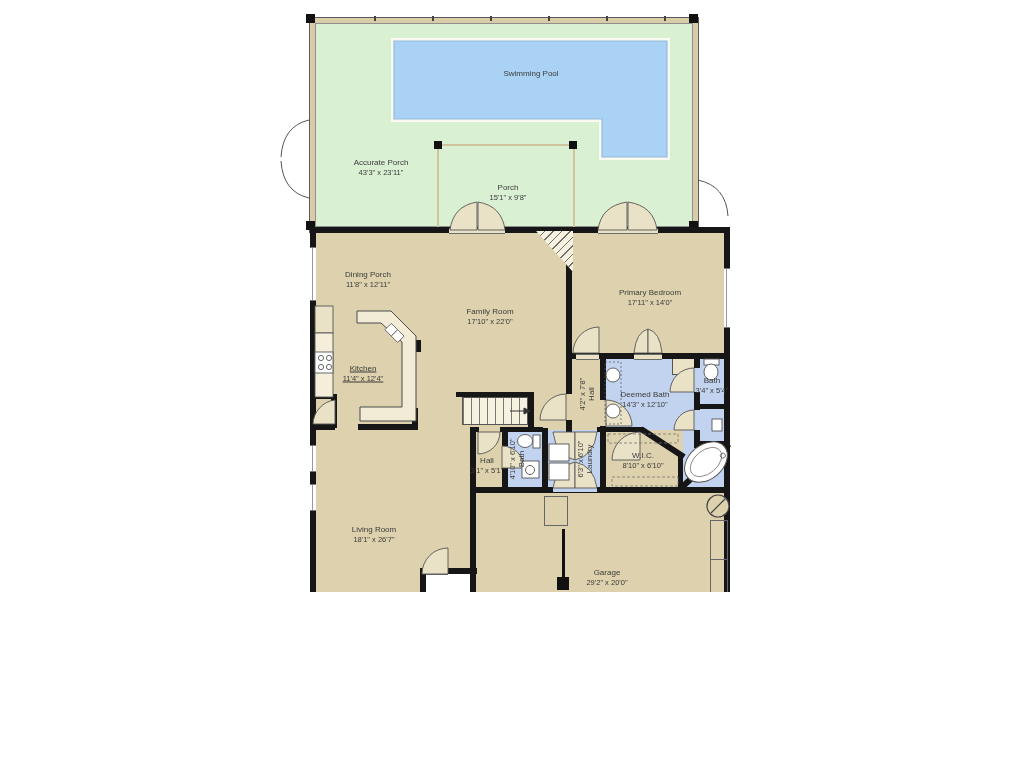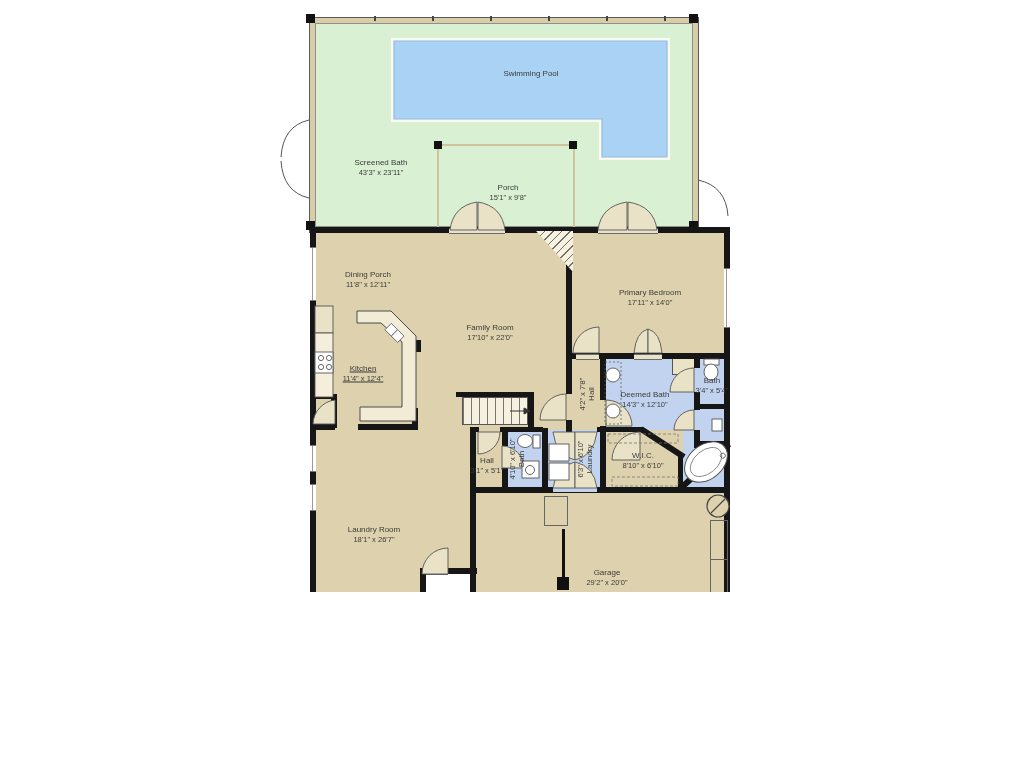--- a/index.html
+++ b/index.html
@@ -249,32 +249,32 @@
     <g stroke="#333" stroke-width="1">
       <line x1="510" y1="411" x2="524" y2="411"></line>
         <polygon points="524,408 530,411 524,414" fill="#333"></polygon>
     </g>
   </svg>
 
   <div class="lbl" style="left:531px;top:74px;">
     <span class="nm">Swimming Pool</span>
   </div>
   <div class="lbl" style="left:381px;top:167px;">
-    <span class="nm">Screened Bath</span>
+    <span class="nm">Accurate Porch</span>
     <span class="dm">43'3" x 23'11"</span>
   </div>
   <div class="lbl" style="left:508px;top:192px;">
     <span class="nm">Porch</span>
     <span class="dm">15'1" x 9'8"</span>
   </div>
   <div class="lbl" style="left:368px;top:279px;">
     <span class="nm">Dining Porch</span>
     <span class="dm">11'8" x 12'11"</span>
   </div>
-  <div class="lbl" style="left:490px;top:332px;">
+  <div class="lbl" style="left:490px;top:316px;">
     <span class="nm">Family Room</span>
     <span class="dm">17'10" x 22'0"</span>
   </div>
   <div class="lbl" style="left:650px;top:297px;">
     <span class="nm">Primary Bedroom</span>
     <span class="dm">17'11" x 14'0"</span>
   </div>
   <div class="lbl" style="left:363px;top:373px;text-decoration:underline;">
     <span class="nm">Kitchen</span>
     <span class="dm">11'4" x 12'4"</span>
@@ -301,21 +301,21 @@
   </div>
   <div class="lbl v" style="left:585px;top:459px;">
     <span class="nm">Laundry</span>
     <span class="dm">6'3" x 6'10"</span>
   </div>
   <div class="lbl" style="left:643px;top:460px;">
     <span class="nm">W.I.C.</span>
     <span class="dm">8'10" x 6'10"</span>
   </div>
   <div class="lbl" style="left:374px;top:534px;">
-    <span class="nm">Laundry Room</span>
+    <span class="nm">Living Room</span>
     <span class="dm">18'1" x 26'7"</span>
   </div>
   <div class="lbl" style="left:607px;top:577px;">
     <span class="nm">Garage</span>
     <span class="dm">29'2" x 20'0"</span>
   </div>
 
   <div id="disclaimer">Measurements Are Deemed To Be Highly Accurate But Not Guaranteed.</div>
   <div id="compass">
     <span class="n">N</span>

